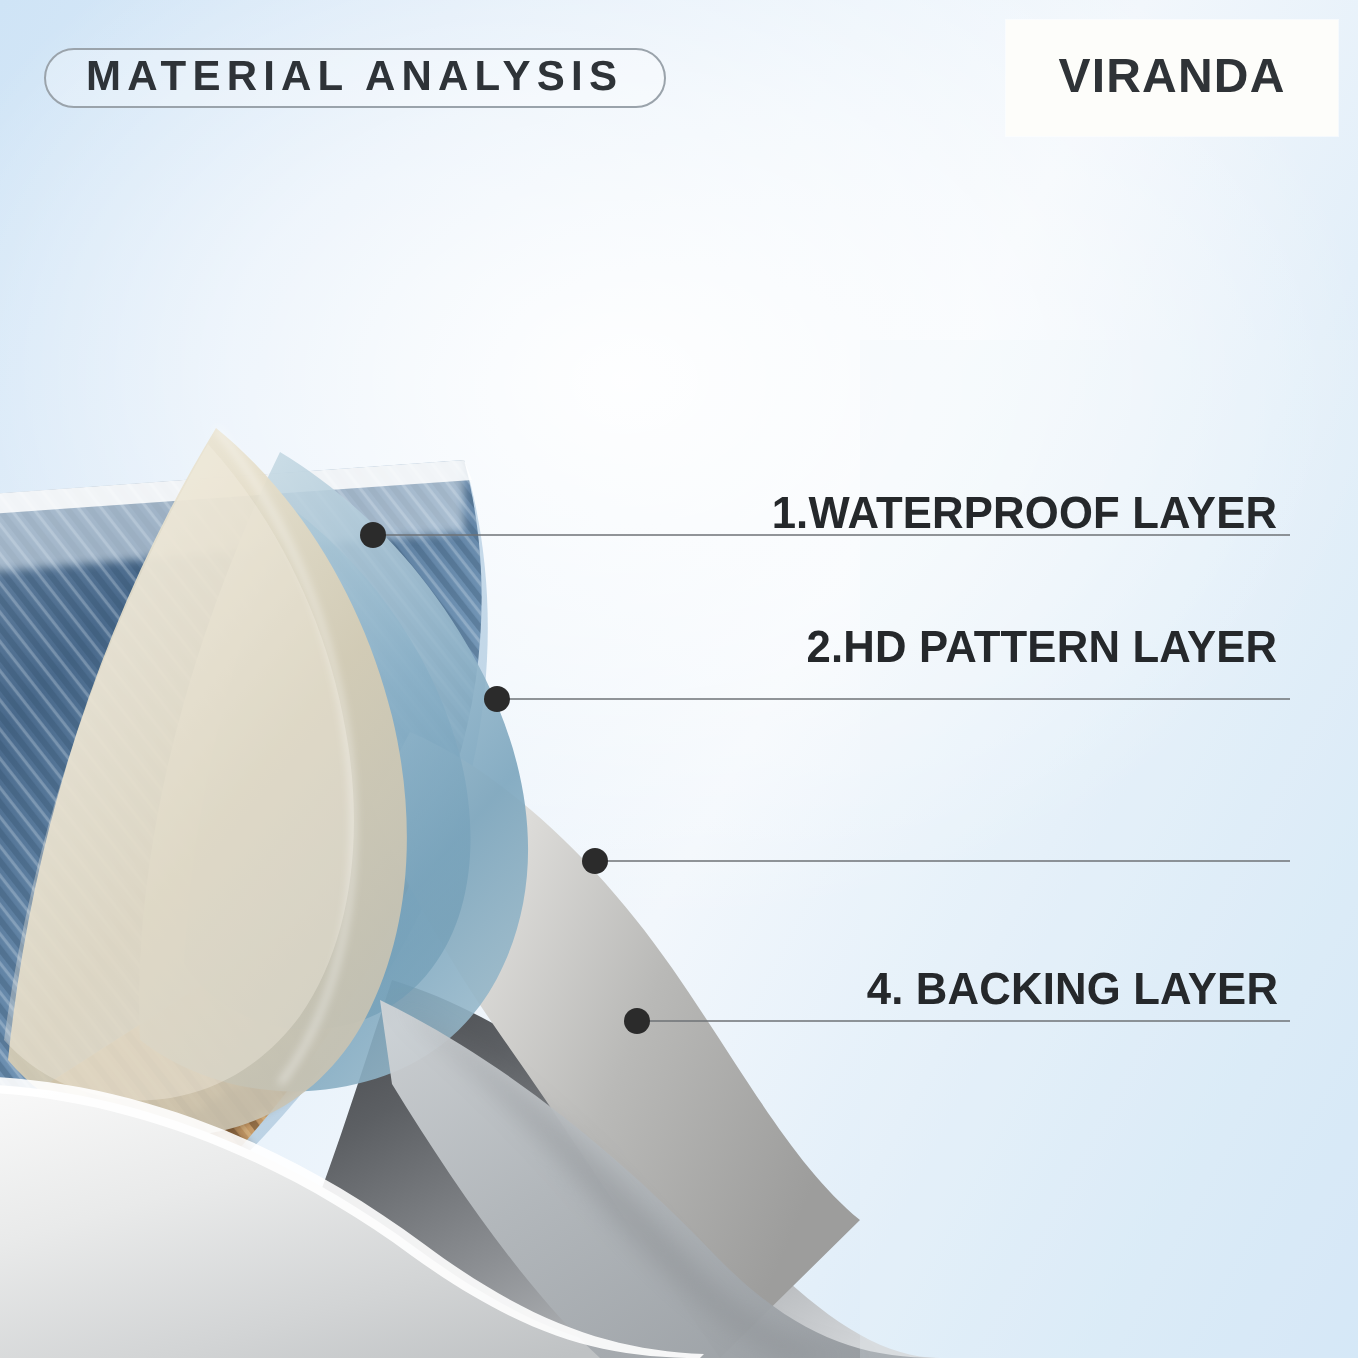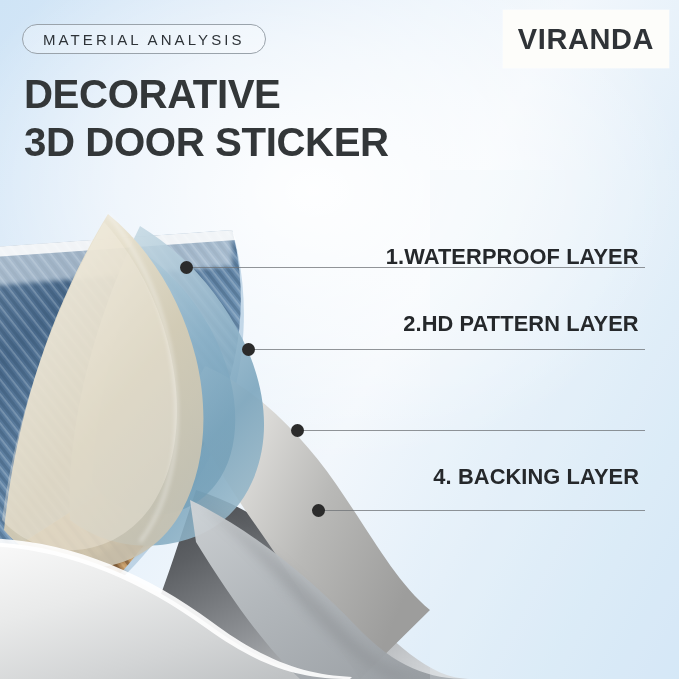--- a/index.html
+++ b/index.html
@@ -28,41 +28,41 @@
     height: 30px;
     padding: 0 20px;
     display: flex;
     align-items: center;
     border: 1.4px solid #9aa3ab;
     border-radius: 18px;
     background: rgba(255,255,255,0.28);
     box-sizing: border-box;
   }
   .pill-text {
-    font-size: 15px;
+    font-size: 21px;
     letter-spacing: 3.1px;
     color: #2e3338;
-    font-weight: 400;
+    font-weight: 700;
     white-space: nowrap;
   }
 
   .logo-box {
     position: absolute;
     left: 503px;
     top: 10px;
     width: 166px;
     height: 58px;
     background: #fdfdfa;
     display: flex;
     align-items: center;
     justify-content: center;
     box-shadow: 0 0 0 0.5px rgba(255,255,255,0.6);
   }
   .logo-text {
-    font-size: 29px;
+    font-size: 24px;
     font-weight: bold;
     letter-spacing: 0.6px;
     color: #2f3337;
     font-family: "Liberation Sans", sans-serif;
   }
 
   .title-block {
     position: absolute;
     left: 24px;
     top: 70px;
@@ -101,21 +101,21 @@
     font-weight: bold;
     color: #25282b;
     letter-spacing: 0.1px;
     display: inline-block;
     transform: scaleX(0.97);
     transform-origin: right center;
   }
   .lbl1 { top: 244px; }
   .lbl2 { top: 311px; }
   .lbl3 { top: 405px; }
-  .lbl4 { top: 464px; margin-left: 32px; }
+  .lbl4 { top: 482px; margin-left: 32px; }
 
   .leader {
     position: absolute;
     height: 1px;
     background: #6d7276;
     opacity: 0.75;
   }
   .dot {
     position: absolute;
     width: 13px;
@@ -130,24 +130,20 @@
 <div class="canvas">
 
   <div class="pill">
     <span class="pill-text">MATERIAL ANALYSIS</span>
   </div>
 
   <div class="logo-box">
     <span class="logo-text">VIRANDA</span>
   </div>
 
-  <div class="title-block">
-    <div class="title-line">DECORATIVE</div>
-    <div class="title-line">3D DOOR STICKER</div>
-  </div>
 
   <div class="art">
     <svg width="679" height="509" viewBox="0 0 679 509" xmlns="http://www.w3.org/2000/svg">
       <defs>
 
         <linearGradient id="gSky" x1="0" y1="0" x2="0.45" y2="1">
           <stop offset="0%" stop-color="#cfe0ee"></stop>
           <stop offset="100%" stop-color="#b7cfe2"></stop>
         </linearGradient>
         <linearGradient id="gOcean" x1="0.1" y1="0" x2="0.9" y2="1">

